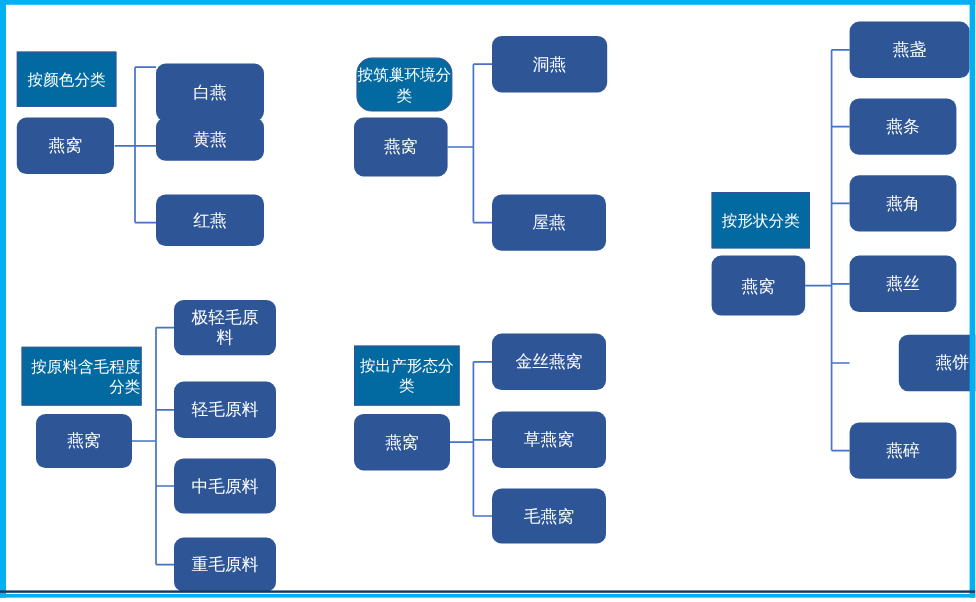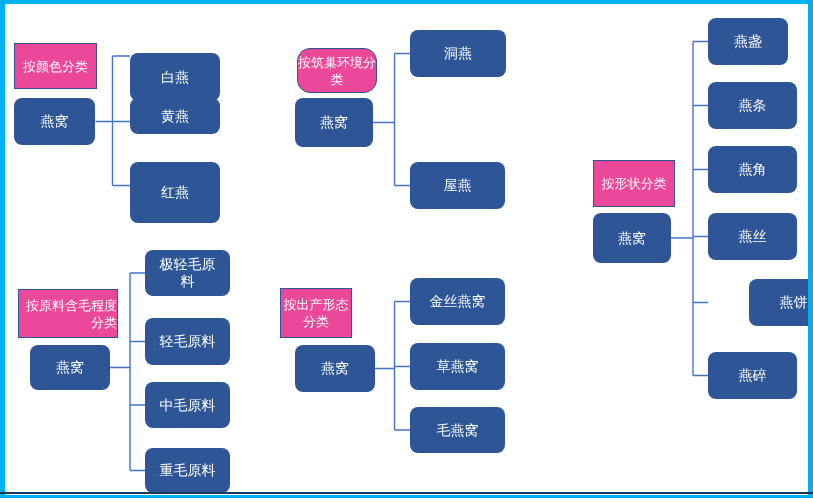--- a/index.html
+++ b/index.html
@@ -18,21 +18,21 @@
     border-radius:8px;
     color:#ffffff;
     display:flex;align-items:center;justify-content:center;
     text-align:center;
     font-size:14px;line-height:17px;
     box-sizing:border-box;
     padding:2px 13px;
   }
   .cat-label{
     position:absolute;
-    background:#ec4899;
+    background:#0369a1;
     border:1px solid #2F5597;
     color:#ffffff;
     display:flex;align-items:center;justify-content:center;
     text-align:center;
     font-size:13px;line-height:17px;
     box-sizing:border-box;
     padding:2px 0;
   }
   svg.connectors{position:absolute;left:0;top:0;pointer-events:none;}
 </style>
@@ -53,44 +53,44 @@
       <path d="M110,367.5 H130 M130,273 V470.5 M130,273 H145 M130,341.5 H145 M130,405 H145 M130,470.5 H145"></path>
 
       <path d="M375,368.5 H394.5 M394.5,301.5 V430 M394.5,301.5 H410 M394.5,366.5 H410 M394.5,430 H410"></path>
     </g>
   </svg>
 
   <div class="cat-label" style="left:14px;top:43px;width:83px;height:46px;">按颜色分类</div>
   <div class="node" style="left:14px;top:98px;width:81px;height:47px;">燕窝</div>
   <div class="node" style="left:130px;top:32px;width:90px;height:48px;margin-top:21px;">白燕</div>
   <div class="node" style="left:130px;top:98px;width:90px;height:36px;">黄燕</div>
-  <div class="node" style="left:130px;top:162px;width:90px;height:61px;">红燕</div>
+  <div class="node" style="left:130px;top:162px;width:90px;height:43px;">红燕</div>
 
   <div class="cat-label" style="left:297px;top:48px;width:80px;height:45px;border-radius:13px;">按筑巢环境分类</div>
   <div class="node" style="left:295px;top:98px;width:78px;height:49px;">燕窝</div>
   <div class="node" style="left:410px;top:30px;width:96px;height:47px;">洞燕</div>
   <div class="node" style="left:410px;top:162px;width:95px;height:47px;">屋燕</div>
 
   <div class="cat-label" style="left:593px;top:160px;width:82px;height:47px;">按形状分类</div>
   <div class="node" style="left:593px;top:213px;width:78px;height:50px;">燕窝</div>
-  <div class="node" style="left:708px;top:18px;width:80px;height:47px;">燕盏</div>
+  <div class="node" style="left:708px;top:18px;width:100px;height:47px;">燕盏</div>
   <div class="node" style="left:708px;top:82px;width:89px;height:47px;">燕条</div>
   <div class="node" style="left:708px;top:213px;width:89px;height:47px;">燕丝</div>
   <div class="node" style="left:708px;top:146px;width:89px;height:47px;">燕角</div>
   <div class="node" style="left:708px;top:279px;width:89px;height:47px;margin-left:41px;">燕饼</div>
   <div class="node" style="left:708px;top:352px;width:89px;height:47px;">燕碎</div>
 
   <div class="cat-label" style="left:18px;top:289px;width:100px;height:49px;text-align:right;">按原料含毛程度分类</div>
   <div class="node" style="left:30px;top:345px;width:80px;height:45px;">燕窝</div>
   <div class="node" style="left:145px;top:250px;width:85px;height:46px;">极轻毛原料</div>
   <div class="node" style="left:145px;top:318px;width:85px;height:47px;">轻毛原料</div>
   <div class="node" style="left:145px;top:382px;width:85px;height:46px;">中毛原料</div>
   <div class="node" style="left:145px;top:448px;width:85px;height:45px;">重毛原料</div>
 
-  <div class="cat-label" style="left:280px;top:288px;width:72px;height:50px;">按出产形态分类</div>
+  <div class="cat-label" style="left:295px;top:288px;width:88px;height:50px;">按出产形态分类</div>
   <div class="node" style="left:295px;top:345px;width:80px;height:47px;">燕窝</div>
   <div class="node" style="left:410px;top:343px;width:95px;height:47px;">草燕窝</div>
   <div class="node" style="left:410px;top:278px;width:95px;height:47px;">金丝燕窝</div>
   <div class="node" style="left:410px;top:407px;width:95px;height:46px;">毛燕窝</div>
 
   <div class="frame" style="left:0;top:0;width:813px;height:4px;"></div>
   <div class="frame" style="left:0;top:0;width:5px;height:498px;"></div>
   <div class="frame" style="left:808px;top:0;width:5px;height:498px;"></div>
   <div class="bottom-rule" style="left:0;top:492px;width:813px;height:2px;"></div>
   <div class="frame" style="left:0;top:495px;width:813px;height:3px;"></div>

